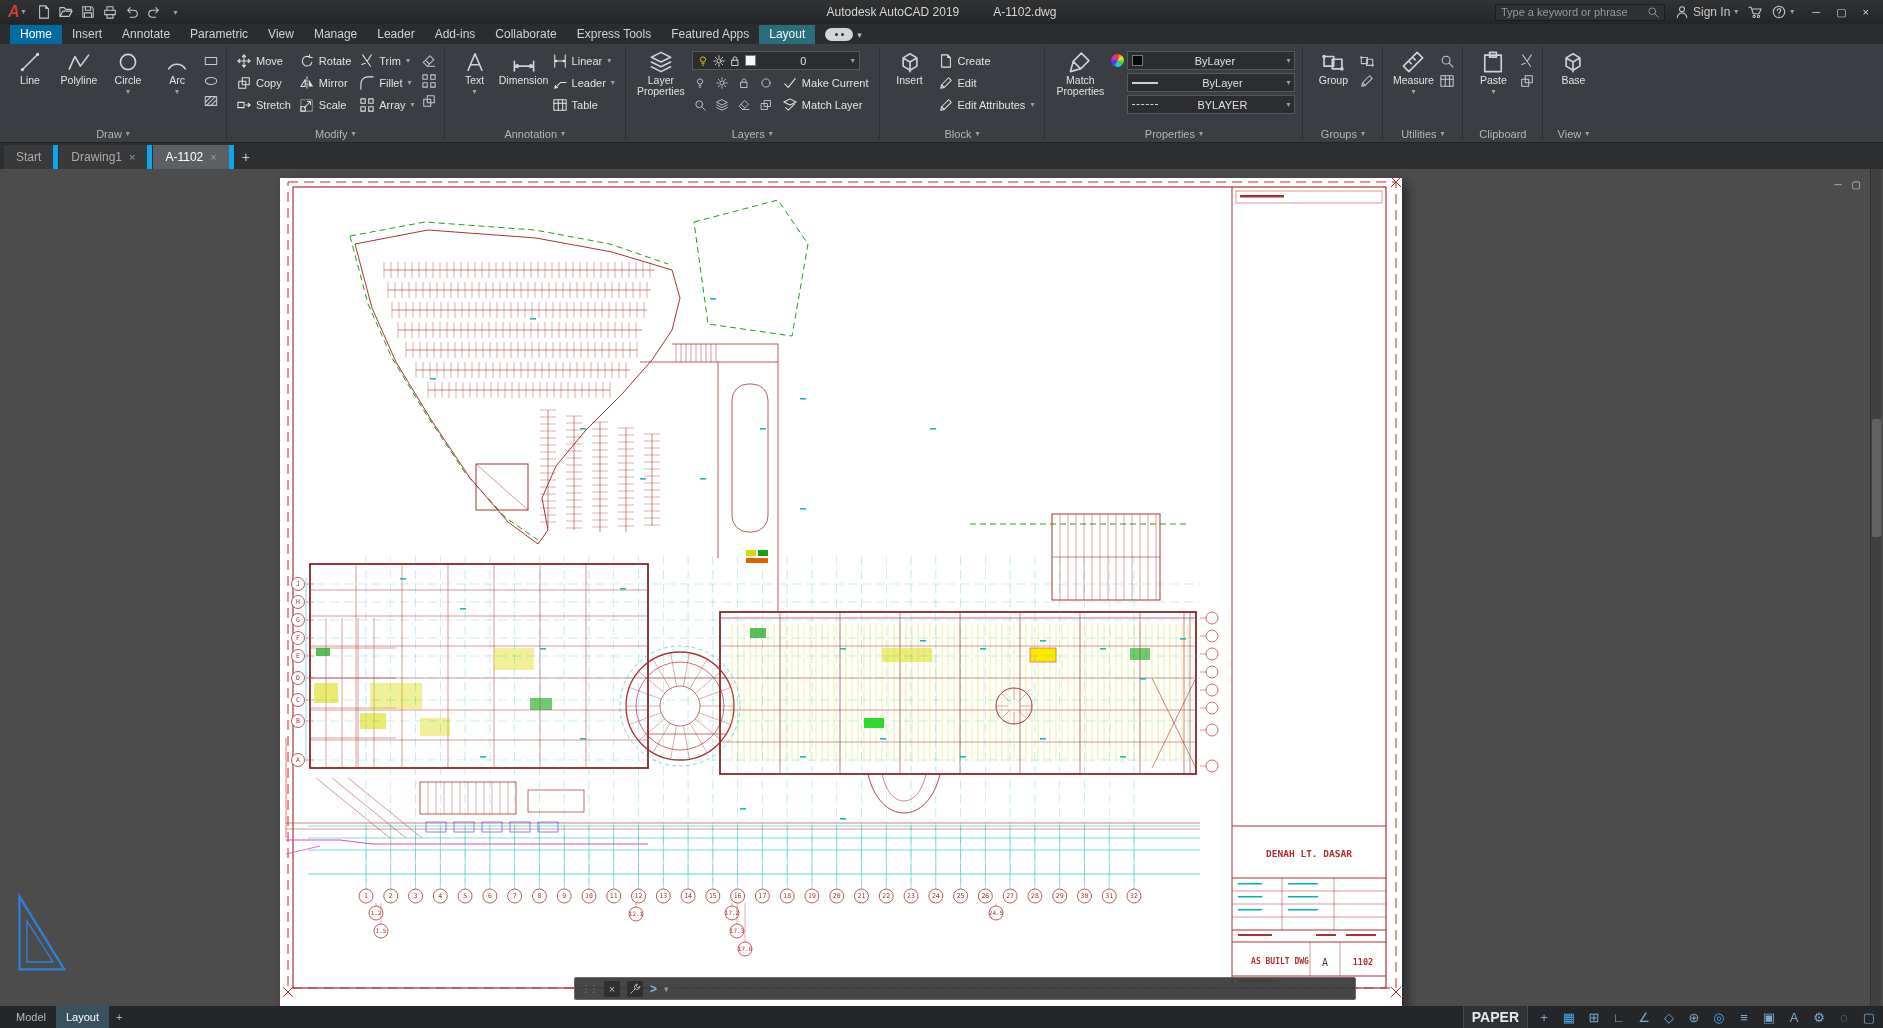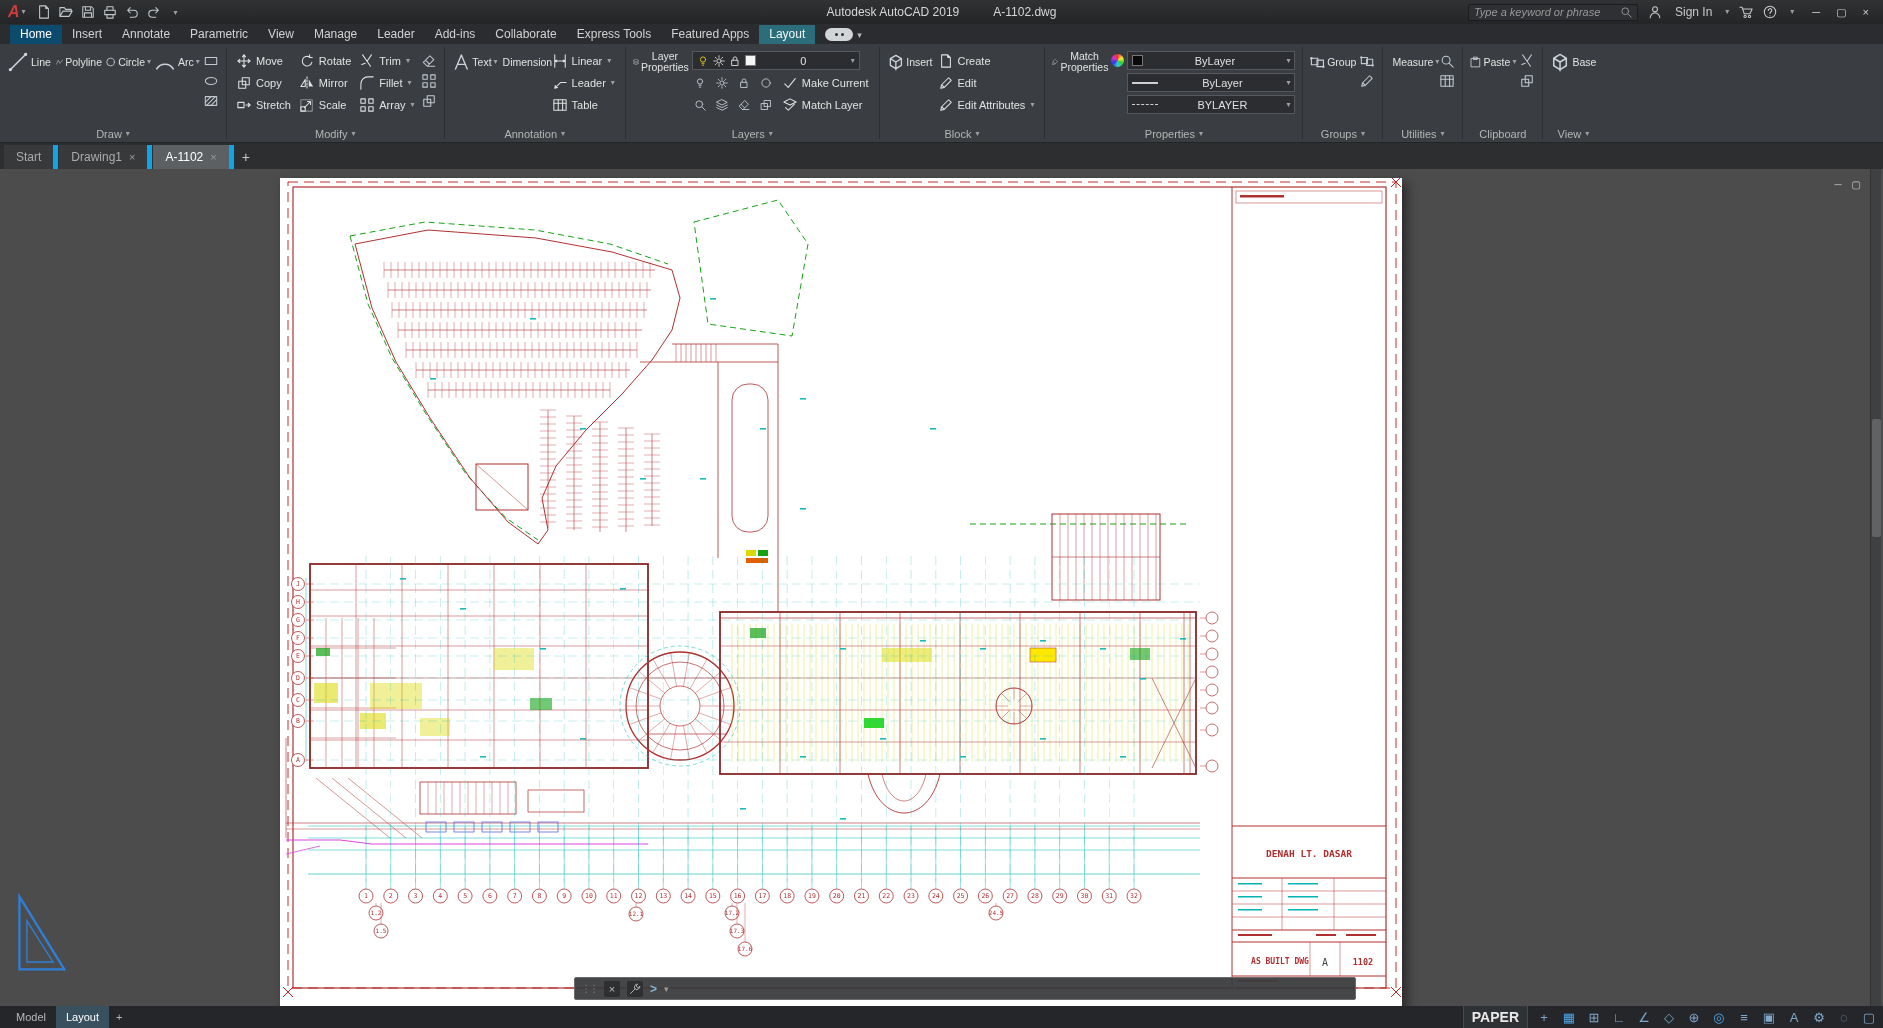--- a/index.html
+++ b/index.html
@@ -18,42 +18,42 @@
 .appbtn{display:flex;align-items:center;gap:2px;padding:0 8px;height:24px;cursor:default}
 .alogo{color:#d03c3c;font-weight:bold;font-size:16px;font-style:italic}
 .dd{font-size:8px;color:#9aa0a6;line-height:1}
 .qat{display:flex;align-items:center;gap:2px;color:#c2c7cc}
 .qbtn{width:20px;height:20px;display:flex;align-items:center;justify-content:center;border-radius:2px}
 .qtxt{font-size:8px;color:#9aa0a6}
 .wtitle{position:absolute;left:0;right:0;text-align:center;pointer-events:none;color:#d6d6d6}
 .wtitle .doc{margin-left:34px}
 .tbright{margin-left:auto;display:flex;align-items:center;gap:10px;padding-right:6px;z-index:2}
 .search{width:170px;height:17px;background:#2e3033;border:1px solid #1b1c1e;border-radius:2px;display:flex;align-items:center;padding:0 5px;gap:5px;color:#999}
-.search .ph{flex:1;font-style:italic;font-size:11px;white-space:nowrap;overflow:hidden}
-.tbitem{display:flex;align-items:center;gap:13px;color:#c8c8c8;font-size:12px}
+.search .ph{flex:1;font-size:11px;white-space:nowrap;overflow:hidden}
+.tbitem{display:flex;align-items:center;gap:4px;color:#c8c8c8;font-size:12px}
 .winbtns{display:flex;align-items:center;gap:16px;margin:0 8px;color:#d4d4d4;font-size:11px}
 .wb{cursor:default}
 
 
 .tabrow{height:20px;background:#2a2c2f;display:flex;align-items:flex-end;padding-left:10px;flex:0 0 auto}
 .rtabs{display:flex;align-items:flex-end;height:20px}
 .rtab{padding:2px 10px 3px;font-size:12px;color:#d2d2d2;white-space:nowrap}
-.rtab.active{background:#0c4a6e;color:#fff}
+.rtab.active{background:#0369a1;color:#fff}
 .rtab.contextual{background:#2b6d7a;color:#eef7f8}
 .ribbonpill{width:28px;height:13px;background:#d2d5d8;border-radius:7px;display:flex;align-items:center;justify-content:center;gap:3px;margin:0 4px 3px 10px}
 .pdot{width:3px;height:3px;border-radius:50%;background:#2c2e31}
 .pillchev{color:#b8b8b8;font-size:9px;margin-bottom:4px}
 
 
 .ribbon{height:99px;background:#3a3d41;display:flex;border-bottom:1px solid #222426;flex:0 0 auto;color:#ccd2d8}
 .panel{display:flex;flex-direction:column}
 .pbody{flex:1;display:flex;align-items:flex-start;gap:3px;padding:4px 7px 0}
 .plabel{height:16px;display:flex;align-items:center;justify-content:center;gap:4px;font-size:11px;color:#b5b5b5}
 .psep{width:1px;background:#2c2e31;margin:3px 0}
-.bb{width:46px;display:flex;align-items:center;padding-top:3px;gap:2px;border-radius:2px}
+.bb{width:46px;display:flex;flex-direction:column;align-items:center;padding-top:3px;gap:2px;border-radius:2px}
 .bb .bl{font-size:10.5px;line-height:11px;text-align:center;color:#e2e2e2}
 .bb.wide2{width:56px}
 .mcol{display:flex;flex-direction:column;gap:3px;padding-top:3px}
 .rb{display:flex;align-items:center;gap:5px;height:19px;padding:0 3px;border-radius:2px;font-size:11px;color:#e2e2e2;white-space:nowrap}
 .tcol{display:flex;flex-direction:column;gap:4px;padding-top:5px}
 .ti{width:16px;height:16px;display:flex;align-items:center;justify-content:center;color:#c3c9cf;border-radius:2px}
 .lcol{display:flex;flex-direction:column;gap:3px;padding-top:3px}
 .lrow{display:flex;align-items:center;gap:6px}
 .combo{background:#2b2d30;border:1px solid #55585c;height:19px;display:flex;align-items:center;font-size:11px;color:#e0e0e0;padding:0 4px;gap:4px}
 .combo .cval{flex:1;text-align:center}

